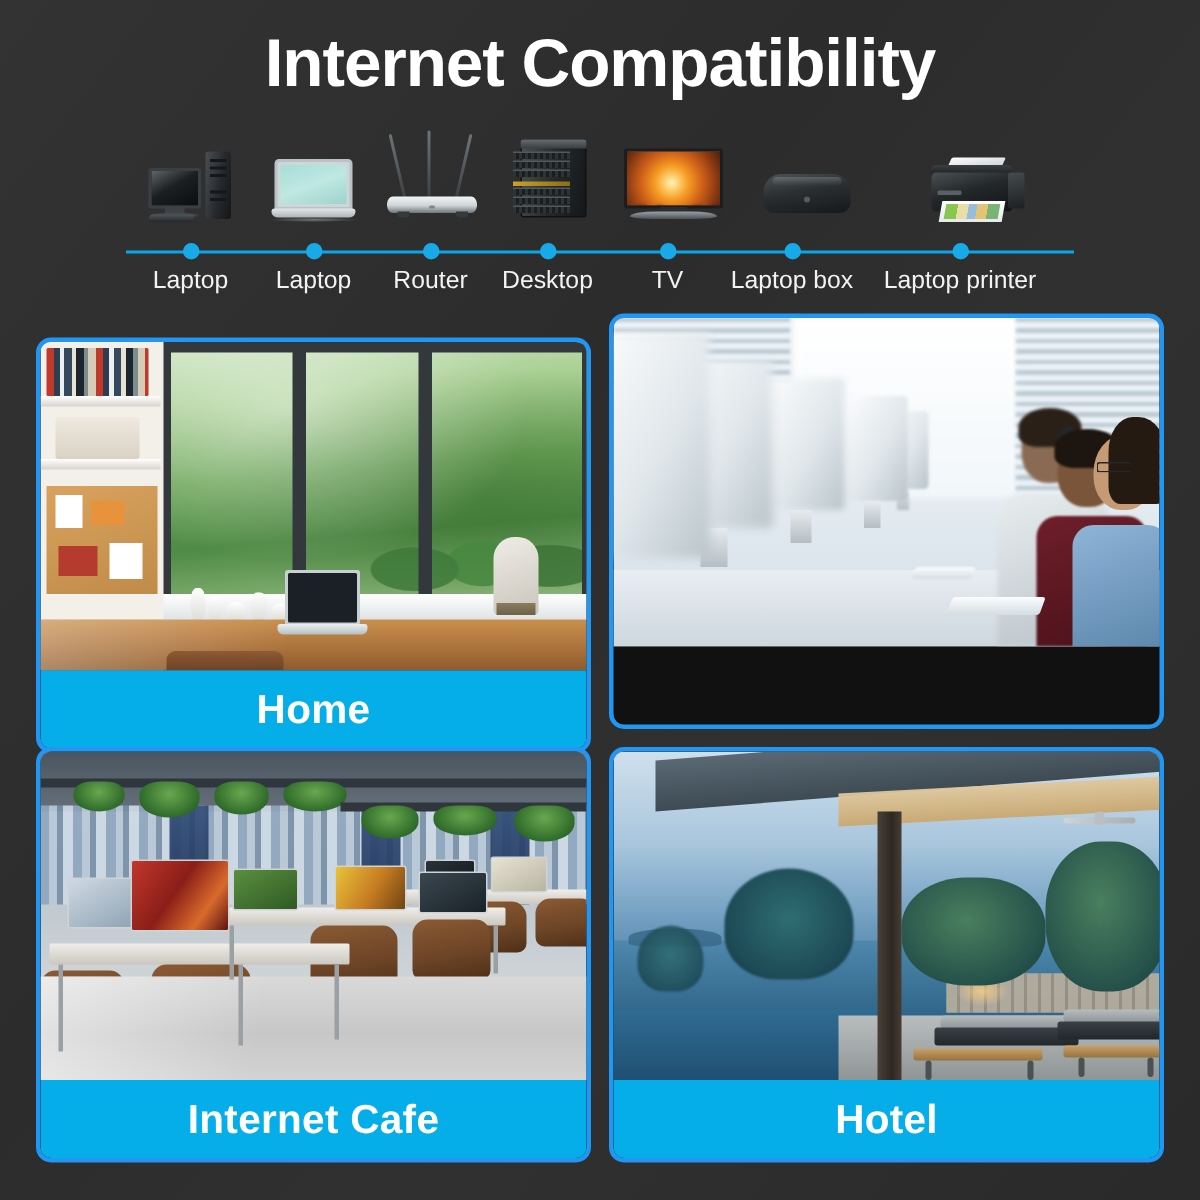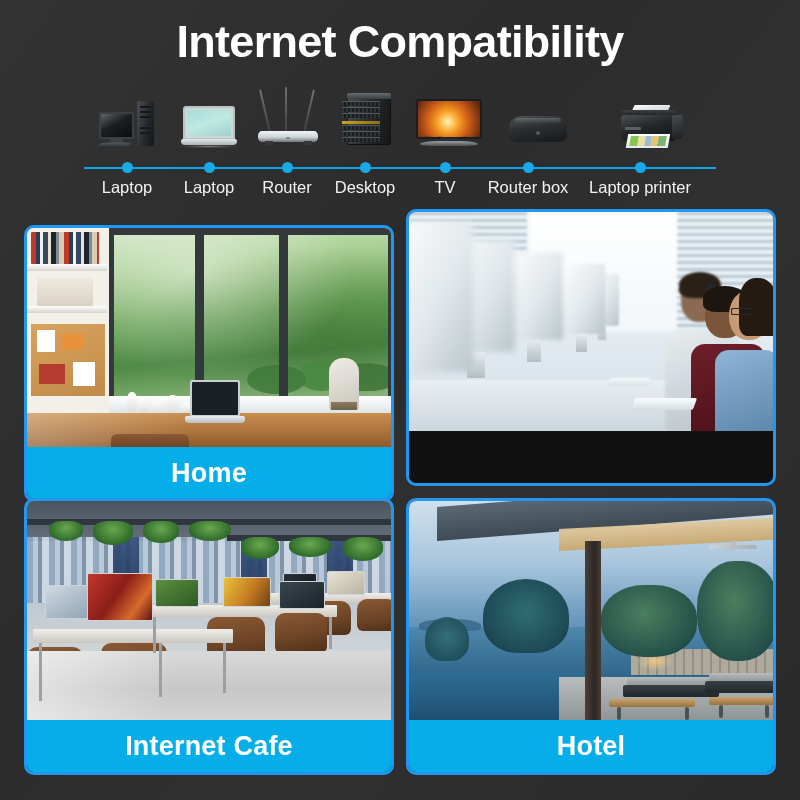--- a/index.html
+++ b/index.html
@@ -607,21 +607,21 @@
       <div class="tl-dot" style="left:444px"></div>
       <div class="tl-dot" style="left:556px"></div>
     </div>
 
     <div class="labels">
       <div class="lab" style="left:43px">Laptop</div>
       <div class="lab" style="left:125px">Laptop</div>
       <div class="lab" style="left:203px">Router</div>
       <div class="lab" style="left:281px">Desktop</div>
       <div class="lab" style="left:361px">TV</div>
-      <div class="lab" style="left:444px">Router box</div>
+      <div class="lab" style="left:444px">Laptop box</div>
       <div class="lab" style="left:556px">Laptop printer</div>
     </div>
   </div>
 
   <div class="grid">
 
     <div class="card tl">
       <div class="photo">
         <div class="home-bg"></div>
         <div class="h-glass"></div>

